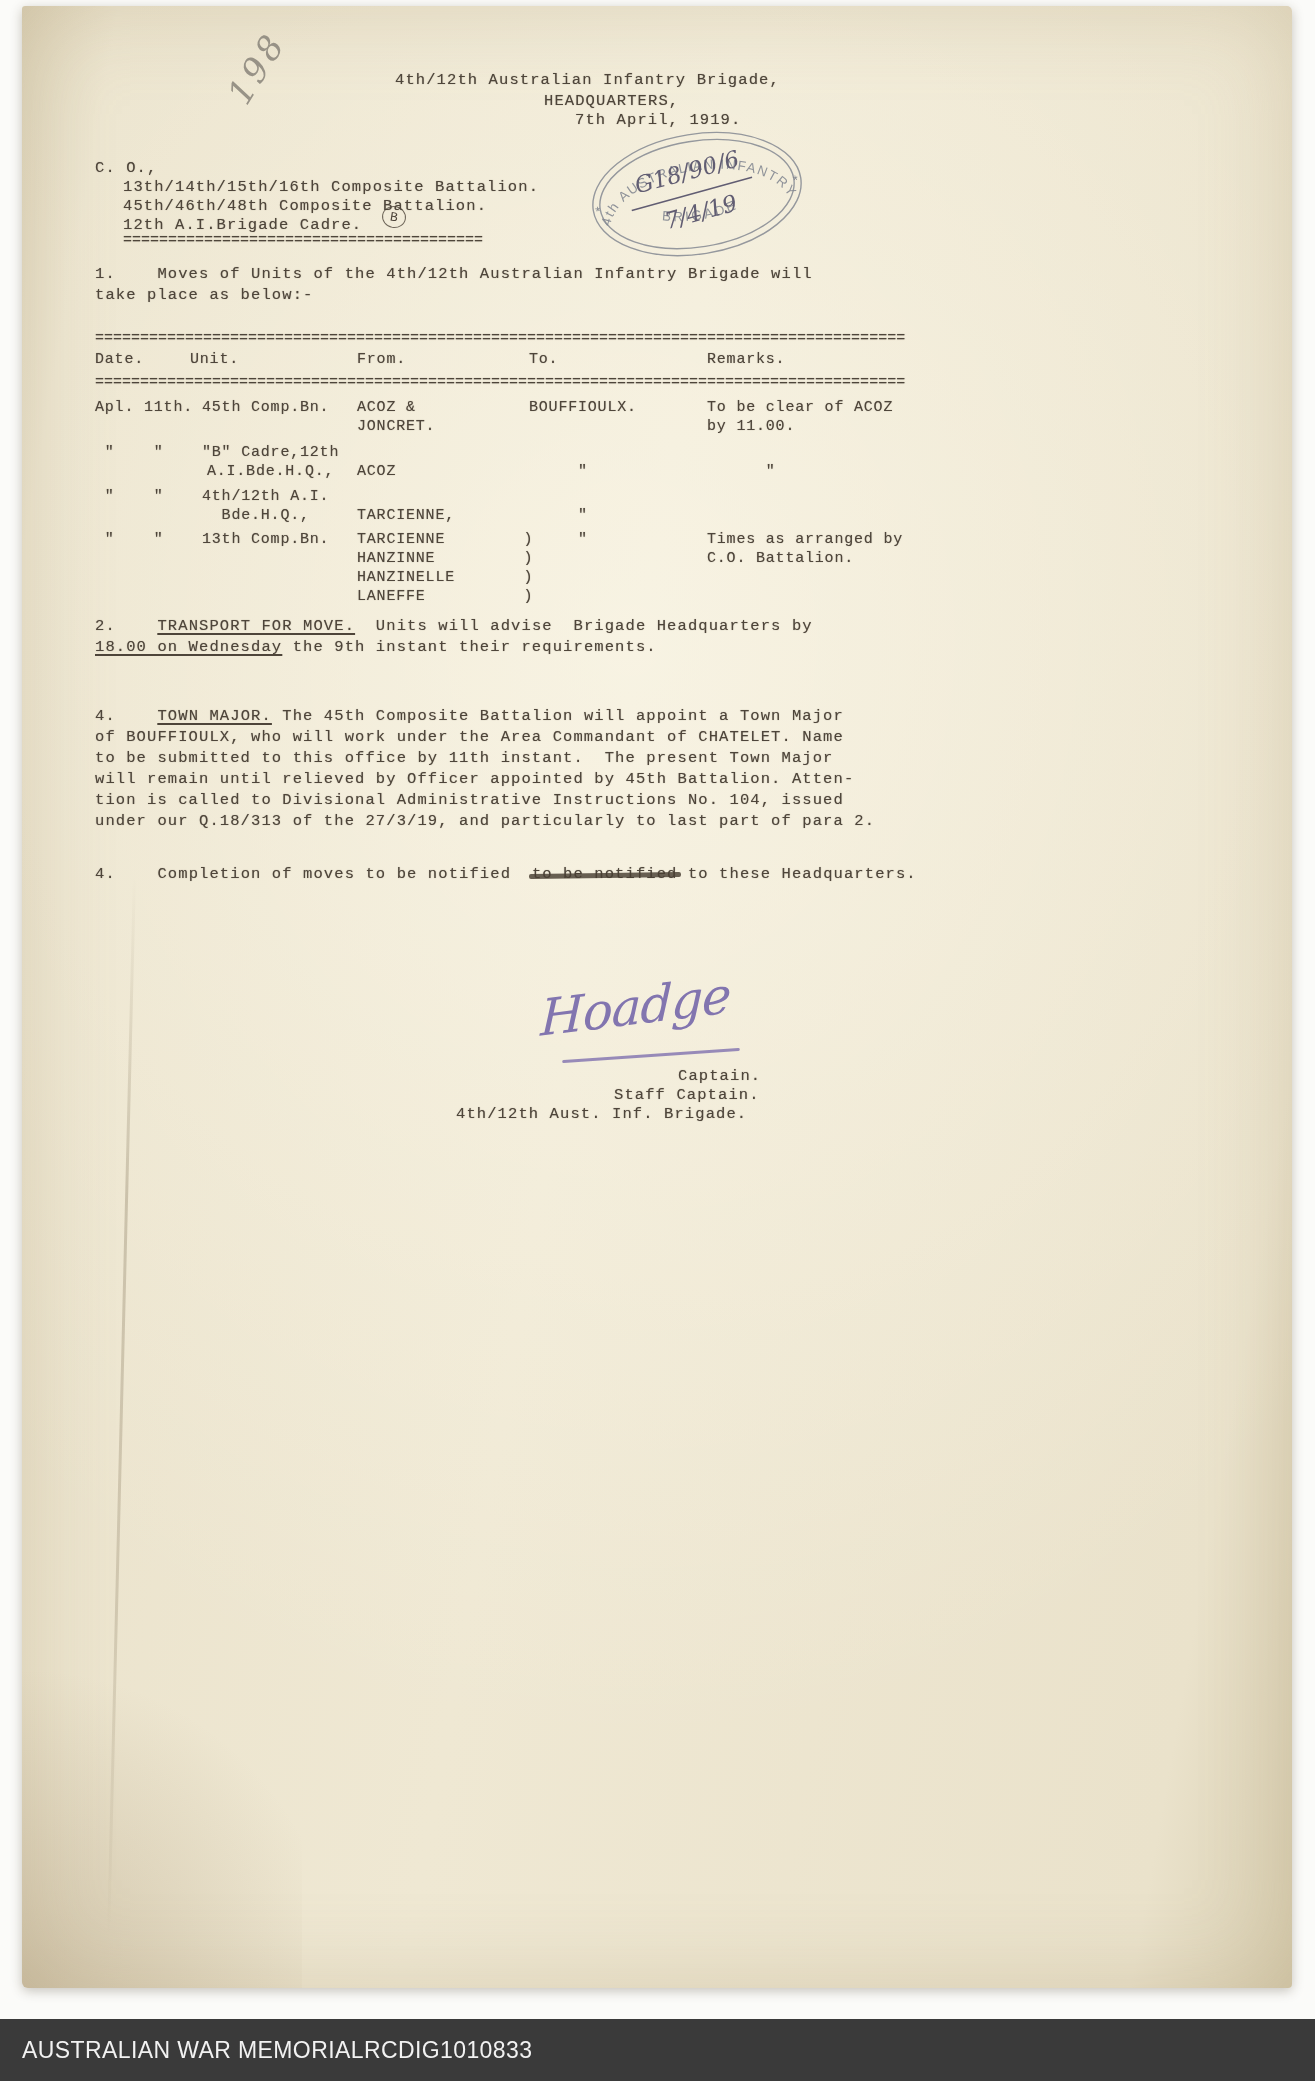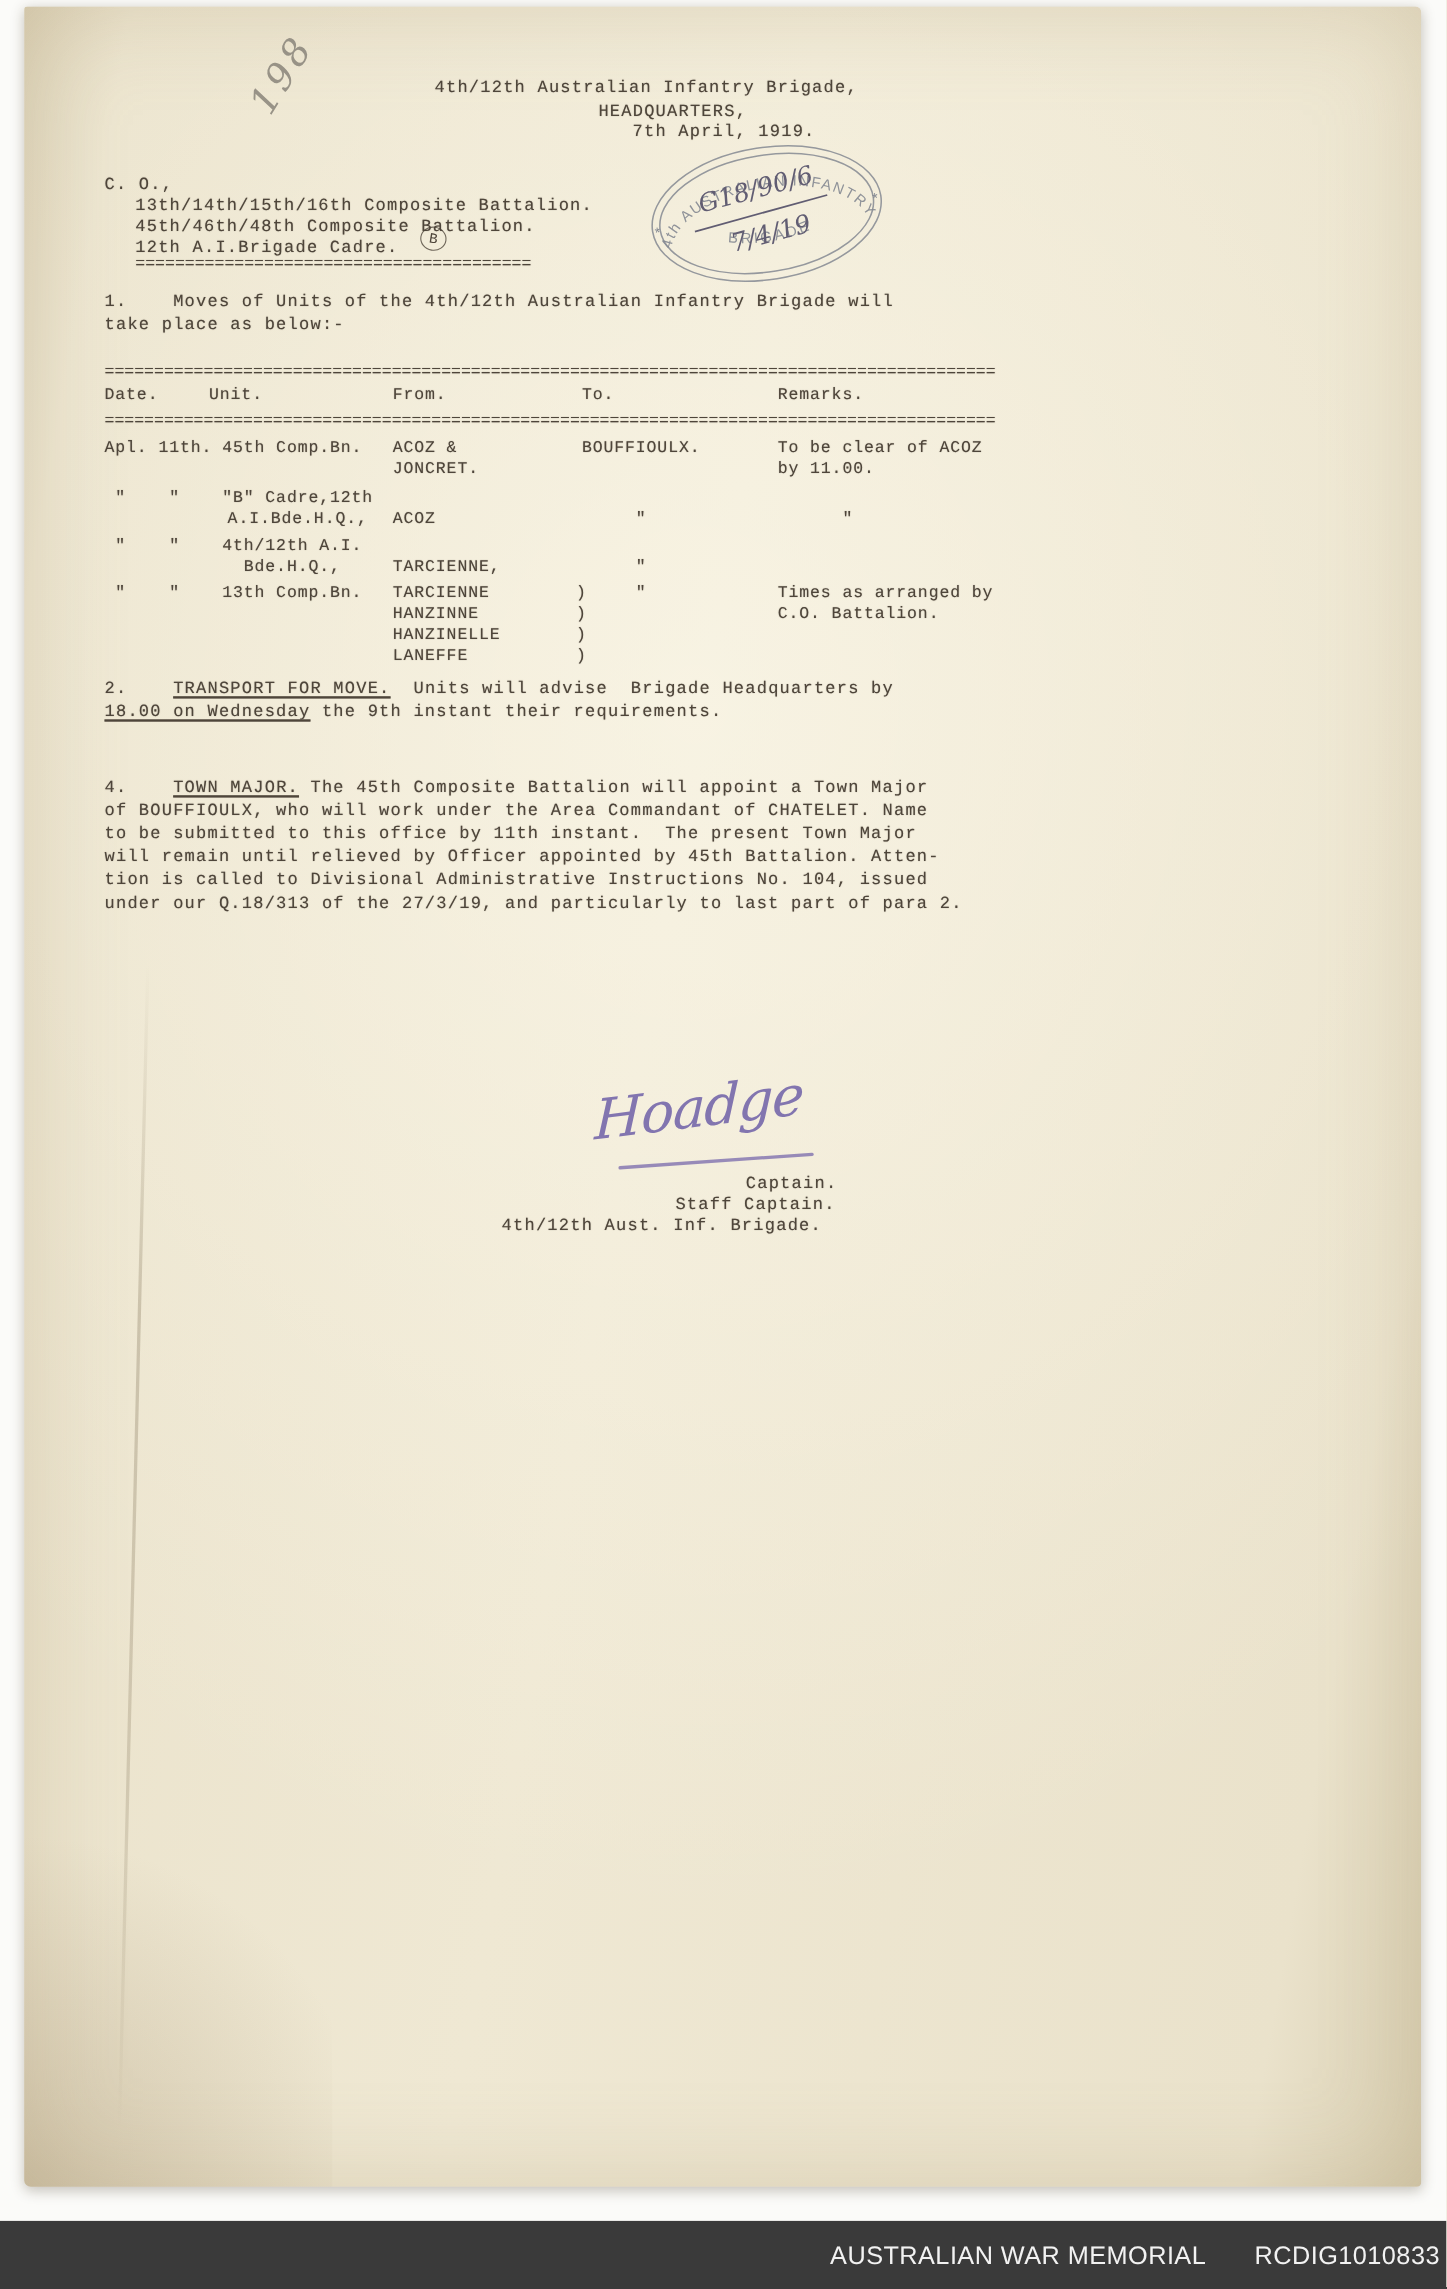--- a/index.html
+++ b/index.html
@@ -70,22 +70,22 @@
     transform: rotate(-7deg) skewX(-9deg); opacity:0.85;
   }
   .sig-flourish {
     position:absolute; left:540px; top:1048px; width:178px; height:3px;
     background:#6f60a8; opacity:0.7; border-radius:2px; transform: rotate(-4deg);
   }
 
   .footer {
     position:absolute; left:0; top:2019px; width:1315px; height:62px;
     background:#3a3a3a; color:#f2f2f2;
-    display:flex; align-items:center; justify-content:flex-end;
-    padding:0 6px; font-size:23px; letter-spacing:0.4px;gap:44px;
+    display:flex; align-items:center; justify-content:flex-start;
+    padding:0 22px; font-size:23px; letter-spacing:0.4px;
   }
 </style>
 </head>
 <body>
 
 <div class="paper">
 
   <div class="corner-shade"></div>
   <div class="crease"></div>
 
@@ -190,20 +190,21 @@
 </span><span class="u">18.00 on Wednesday</span><span> the 9th instant their requirements.</span></div>
 
 
   <div class="tw" style="left:73px; top:700px;"><span>4.    </span><span class="u">TOWN MAJOR.</span><span> The 45th Composite Battalion will appoint a Town Major
 of BOUFFIOULX, who will work under the Area Commandant of CHATELET. Name
 to be submitted to this office by 11th instant.  The present Town Major
 will remain until relieved by Officer appointed by 45th Battalion. Atten-
 tion is called to Divisional Administrative Instructions No. 104, issued
 under our Q.18/313 of the 27/3/19, and particularly to last part of para 2.</span></div>
 
+  <div class="tw" style="left:73px; top:858px;"><span>4.    </span><span>Completion of moves to be notified  </span><span class="strike">to be notified</span><span> to these Headquarters.</span></div>
 
   <div class="signature">Hoadge</div>
   <div class="sig-flourish"></div>
 
   <div class="tw" style="left:656px; top:1060px;">Captain.</div>
   <div class="tw" style="left:592px; top:1079px;">Staff Captain.</div>
   <div class="tw" style="left:434px; top:1098px;">4th/12th Aust. Inf. Brigade.</div>
 
 </div>
 

